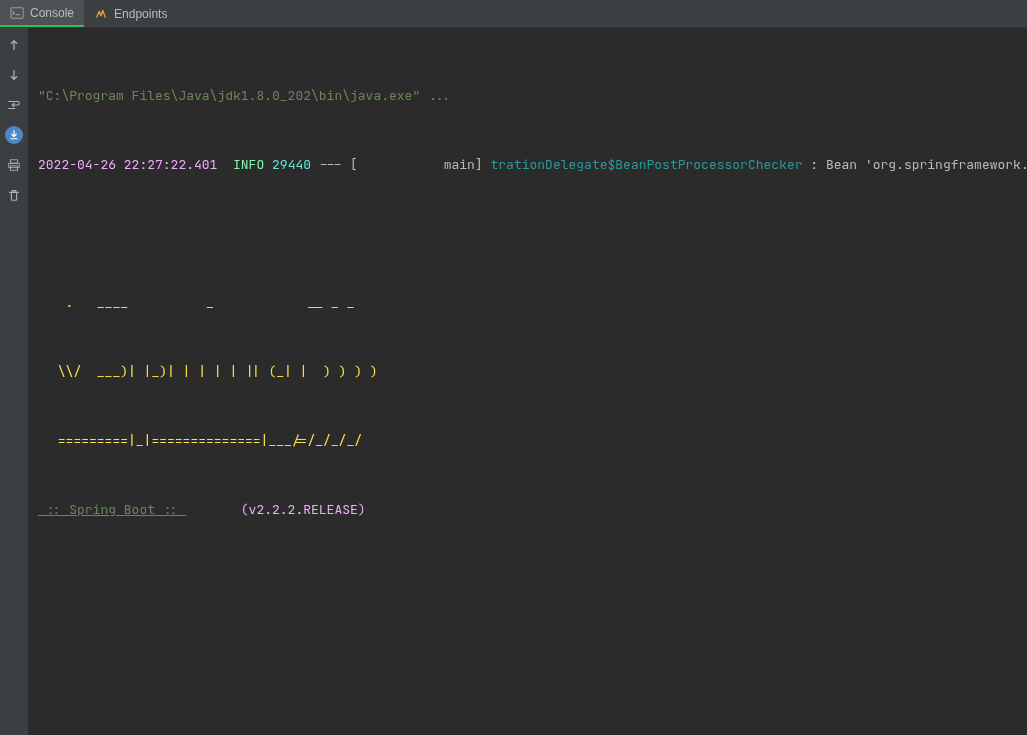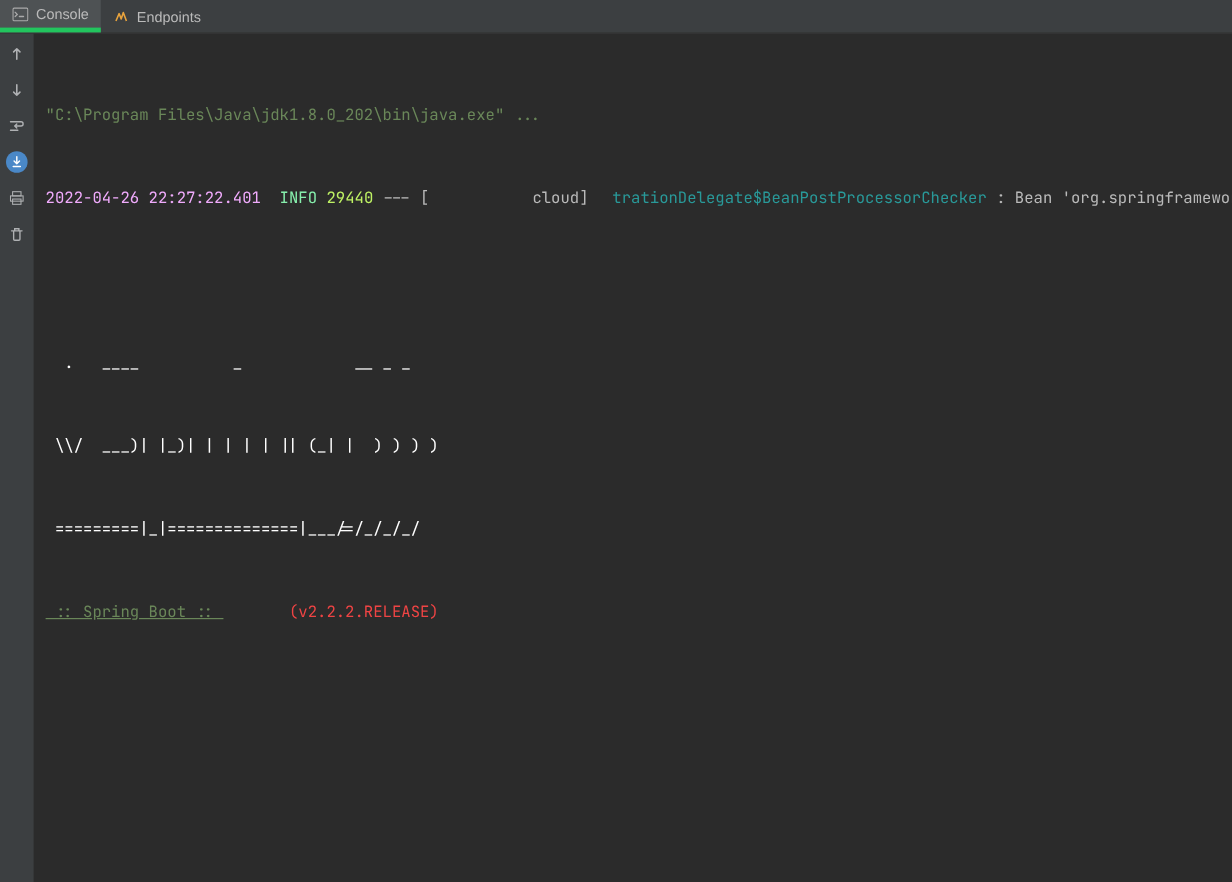--- a/index.html
+++ b/index.html
@@ -22,21 +22,21 @@
   display: flex;
   align-items: center;
   padding: 0 10px;
   gap: 6px;
   color: #bbbbbb;
   font-family: -apple-system, "Segoe UI", sans-serif;
   font-size: 12px;
 }
 .tab.active {
   background: #4e5254;
-  border-bottom: 4px solid #22c55e;
+  border-bottom: 2px solid #22c55e;
 }
 .icon { display: inline-flex; }
 .main {
   display: flex;
   height: calc(100% - 28px);
 }
 .gutter {
   width: 28px;
   background: #3c3f41;
   display: flex;
@@ -62,27 +62,27 @@
   flex: 1;
   padding: 10px 0 10px 10px;
   overflow: hidden;
   line-height: 23px;
   white-space: pre;
   font-size: 13px;
 }
 .cmd { color: #6a8759; }
 .ts { color: #f0abfc; }
 .info { color: #86efac; }
-.pid { color: #bef264; }
+.pid { color: #5eead4; }
 .thread { color: #bababa; }
-.logger { color: #299999; margin-left: 12px; }
+.logger { color: #299999; }
 .msg { color: #bababa; }
-.banner { color: #ffffff; }
+.banner { color: #fde047; margin-left: 12px; }
 .boot { color: #6a8759; text-decoration: underline; }
-.ver { color: #ef4444; margin-top: 12px; }
+.ver { color: #f0abfc; margin-top: 12px; }
 .row { display: block; }
 </style>
 </head>
 <body>
 
 <div class="tabs">
   <div class="tab active">
     <span class="icon">
       <svg width="14" height="14" viewBox="0 0 16 16">
           <rect x="1" y="2" width="14" height="12" rx="1" fill="#4e5254" stroke="#aaa" stroke-width="1"></rect>
@@ -132,21 +132,21 @@
     </div>
     <div class="gutter-btn">
       <svg width="14" height="14" viewBox="0 0 16 16">
           <path d="M3 5h10M6 5V3h4v2M5 5v8a1 1 0 001 1h4a1 1 0 001-1V5" stroke="#afb1b3" stroke-width="1.3" fill="none" stroke-linecap="round"></path>
         </svg>
     </div>
   </div>
 
   <div class="console">
     <span class="row cmd">"C:\Program Files\Java\jdk1.8.0_202\bin\java.exe" ...</span>
-    <span class="row" id="line-0"><span class="ts">2022-04-26 22:27:22.401</span>  <span class="info">INFO</span> <span class="pid">29440</span> <span class="thread">--- [           cloud]</span> <span class="logger">trationDelegate$BeanPostProcessorChecker</span> <span class="msg">: Bean 'org.springframework.cloud.auto</span></span>
+    <span class="row" id="line-0"><span class="ts">2022-04-26 22:27:22.401</span>  <span class="info">INFO</span> <span class="pid">29440</span> <span class="thread">--- [           main]</span> <span class="logger">trationDelegate$BeanPostProcessorChecker</span> <span class="msg">: Bean 'org.springframework.cloud.auto</span></span>
     <span class="row"> </span>
     <span class="row banner">  .   ____          _            __ _ _</span>
     <span class="row banner"> \\/  ___)| |_)| | | | | || (_| |  ) ) ) )</span>
     <span class="row banner"> =========|_|==============|___/=/_/_/_/</span>
     <span class="row"><span class="boot"> :: Spring Boot :: </span><span class="ver">       (v2.2.2.RELEASE)</span></span>
     
     
   </div>
 </div>
 

